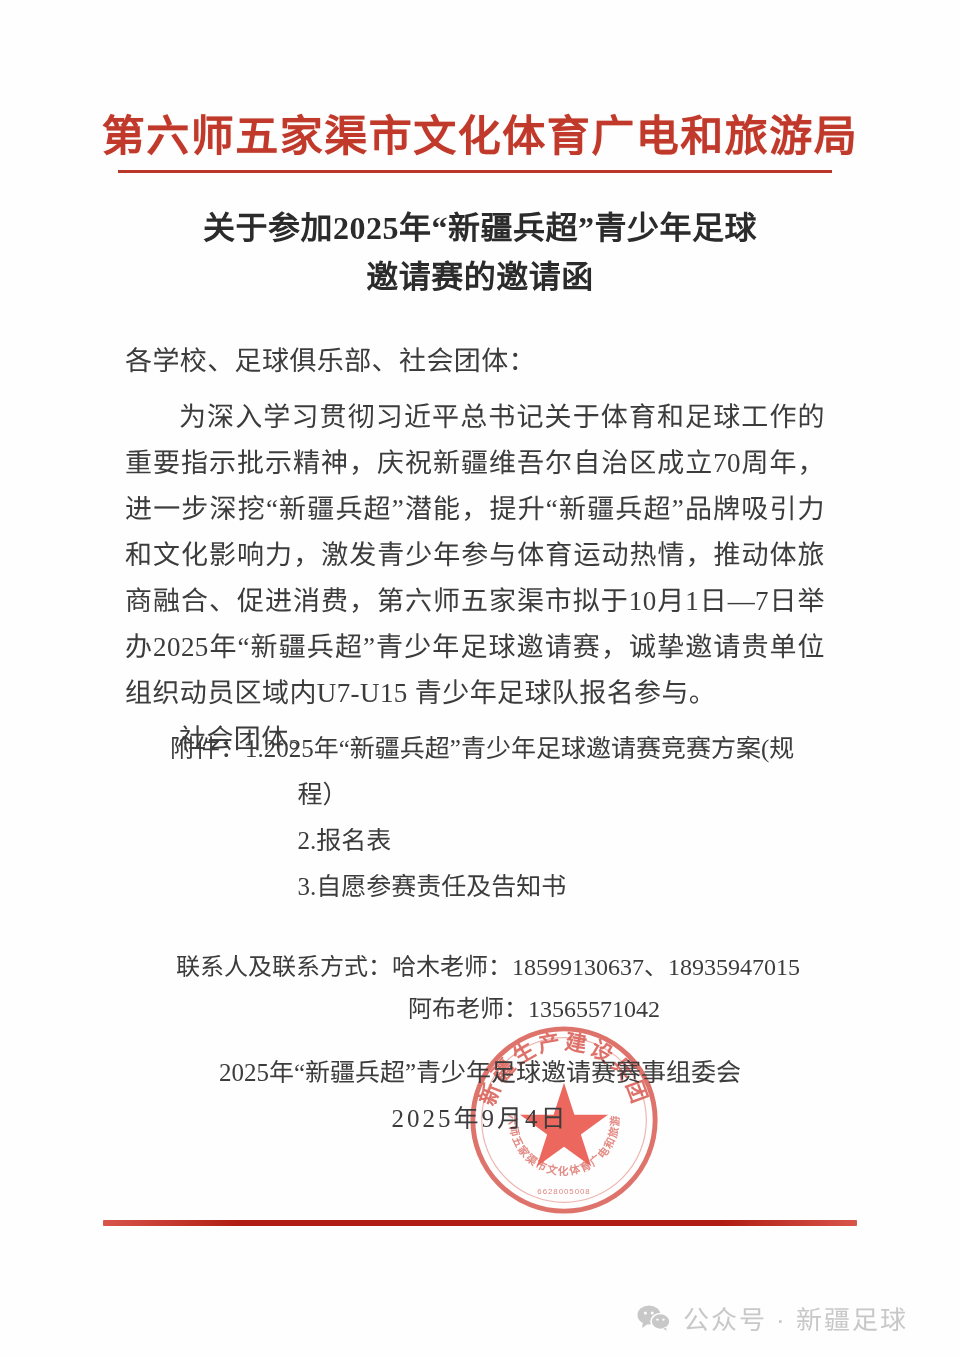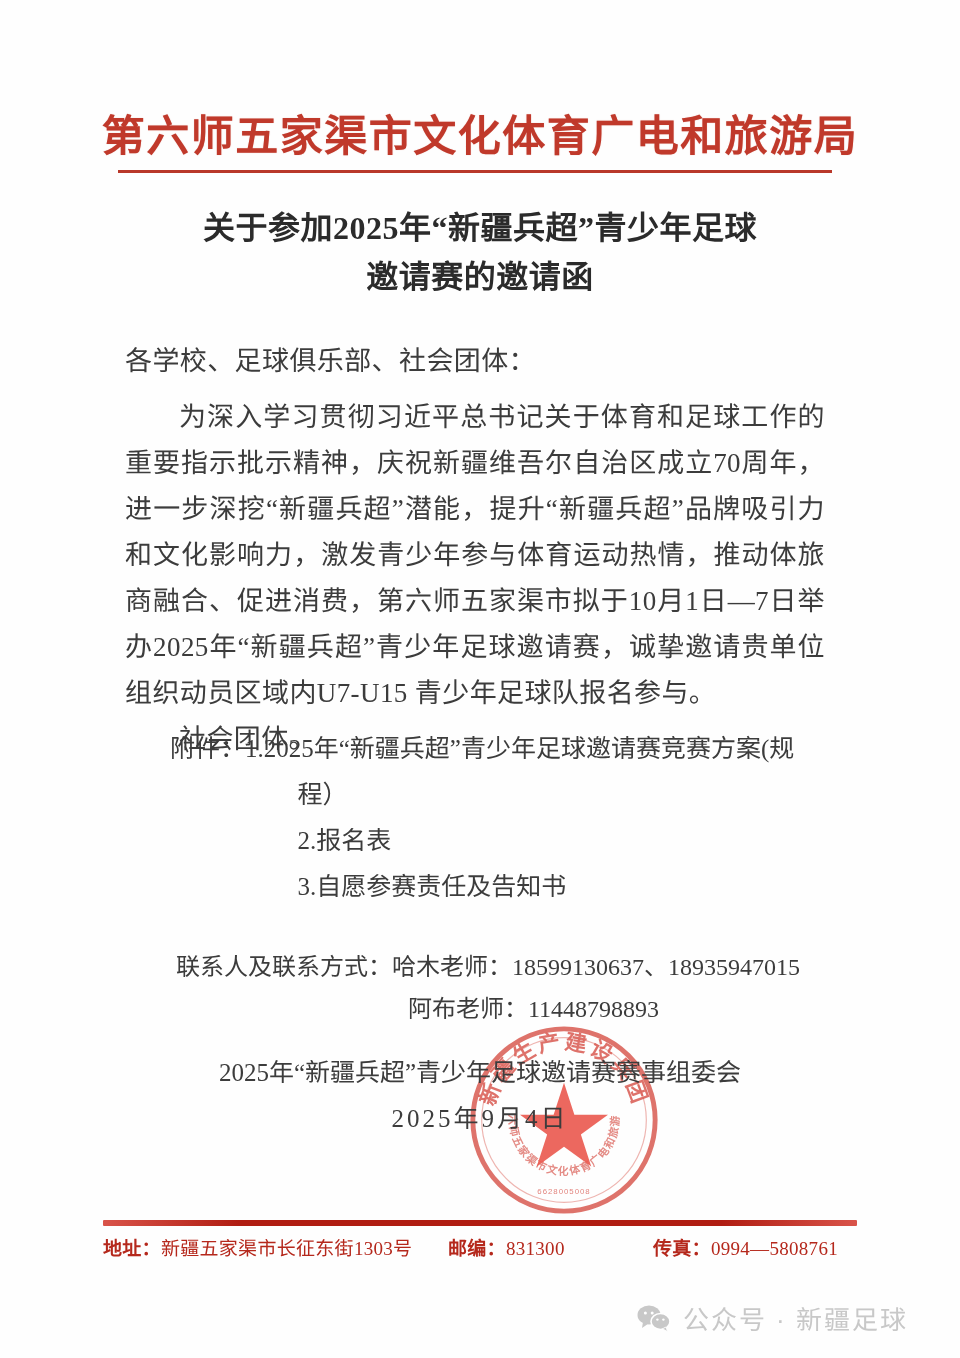--- a/index.html
+++ b/index.html
@@ -228,21 +228,21 @@
   <div class="attachments">
     <p class="att-first">
       <span class="att-hang"><span>附件：</span><span>1.2025年“新疆兵超”青少年足球邀请赛竞赛方案(规程）</span></span>
     </p>
     <p class="att-item">2.报名表</p>
     <p class="att-item">3.自愿参赛责任及告知书</p>
   </div>
 
   <div class="contact">
     <div class="contact-line-1">联系人及联系方式：哈木老师：18599130637、18935947015</div>
-    <div class="contact-line-2">阿布老师：11448798893</div>
+    <div class="contact-line-2">阿布老师：13565571042</div>
   </div>
 
   <div class="seal">
     <svg viewBox="0 0 200 200" xmlns="http://www.w3.org/2000/svg">
       <defs>
         <path id="arcTop" d="M 28,100 A 72,72 0 0 1 172,100"></path>
         <path id="arcBottom" d="M 44,100 A 56,56 0 0 0 156,100"></path>
       </defs>
       <circle cx="100" cy="100" r="93" fill="none" stroke="#d4443a" stroke-width="5" opacity="0.85"></circle>
       <circle cx="100" cy="100" r="84" fill="none" stroke="#d4443a" stroke-width="1.2" opacity="0.45"></circle>
@@ -256,25 +256,20 @@
       <text x="100" y="176" text-anchor="middle" font-family="'Liberation Sans', sans-serif" font-size="8" fill="#d4443a" opacity="0.75" letter-spacing="1">6628005008</text>
     </svg>
   </div>
 
   <div class="signature">
     <span class="line">2025年“新疆兵超”青少年足球邀请赛赛事组委会</span>
     <span class="line sig-date">2025年9月4日</span>
   </div>
 
   <div class="footer-rule"></div>
-  <div class="footer">
-    <div class="footer-addr"><span>地址：</span><span class="val">新疆五家渠市长征东街1303号</span></div>
-    <div class="footer-zip"><span>邮编：</span><span class="val">831300</span></div>
-    <div class="footer-fax"><span>传真：</span><span class="val">0994—5808761</span></div>
-  </div>
 
   <div class="watermark">
     <svg class="wechat-icon" viewBox="0 0 34 28" xmlns="http://www.w3.org/2000/svg">
       <ellipse cx="12" cy="11" rx="11.5" ry="9.6" fill="#c8c8c8"></ellipse>
       <polygon points="6,18 5,24 10.5,20.2" fill="#c8c8c8"></polygon>
       <ellipse cx="23.5" cy="17.5" rx="9.5" ry="8" fill="#c8c8c8" stroke="#ffffff" stroke-width="1.6"></ellipse>
       <polygon points="29,23 30.5,27.6 25.5,24.8" fill="#c8c8c8" stroke="#ffffff" stroke-width="0.8"></polygon>
       <circle cx="8.4" cy="9" r="1.5" fill="#ffffff"></circle>
       <circle cx="15.2" cy="9" r="1.5" fill="#ffffff"></circle>
       <circle cx="20.4" cy="15.6" r="1.2" fill="#ffffff"></circle>

